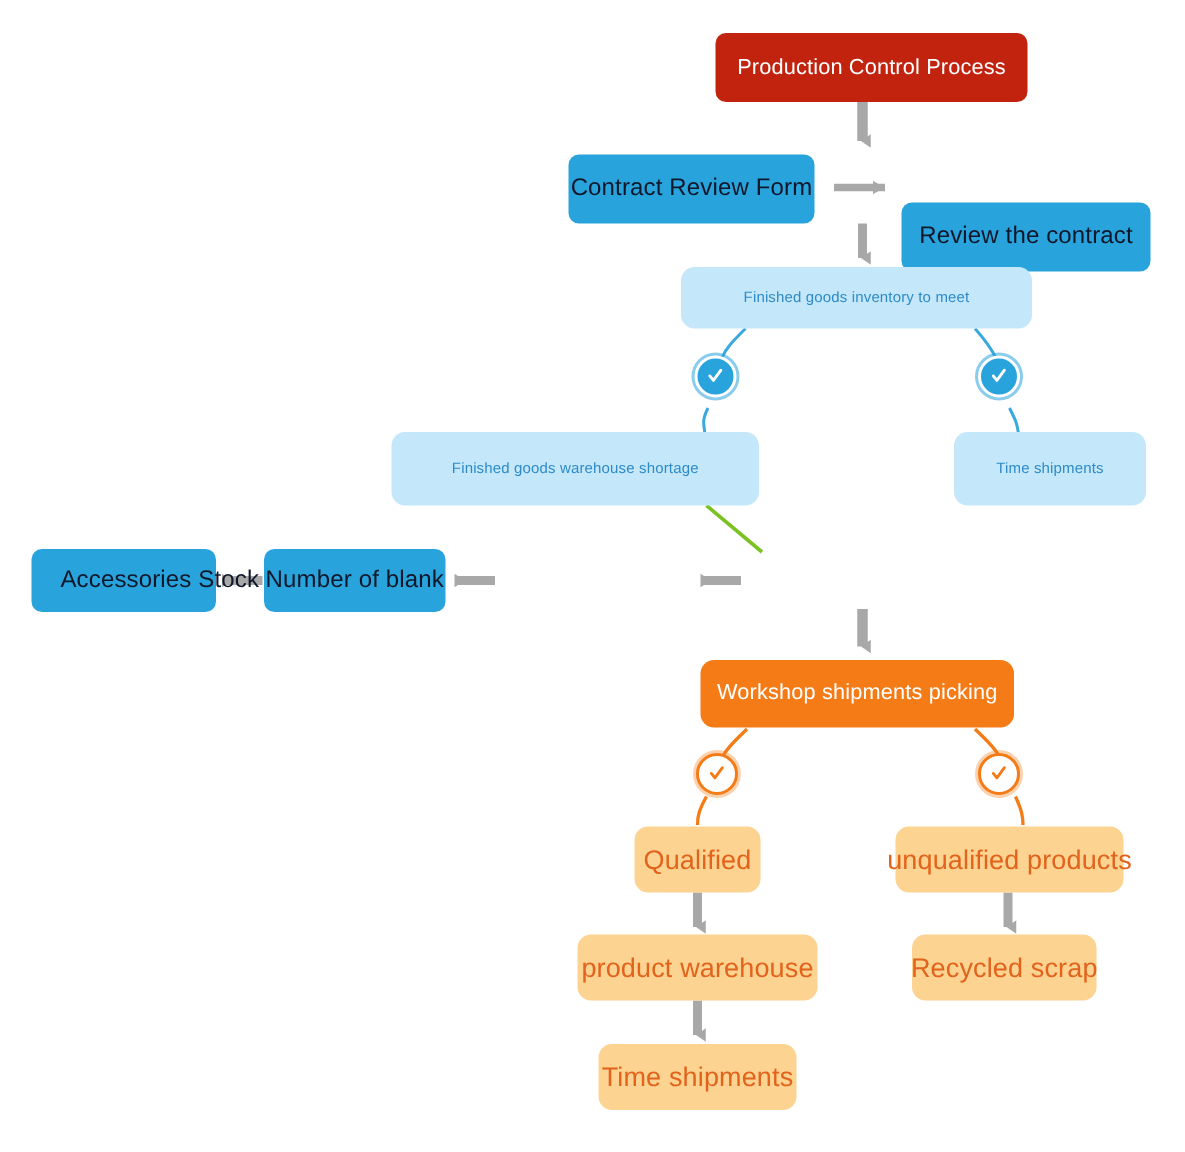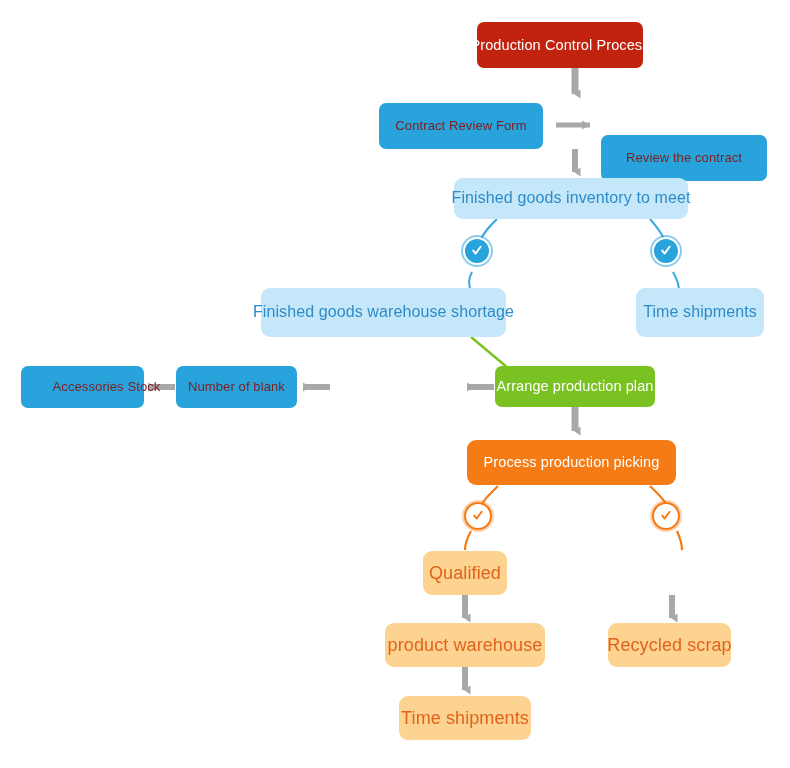--- a/index.html
+++ b/index.html
@@ -38,28 +38,28 @@
     line-height: 1.15;
   }
   .n-red {
     background: #C1230F;
     color: #ffffff;
     font-size: 14.5px;
     border-radius: 7px;
   }
   .n-blue {
     background: #29A3DC;
-    color: #7f1d1d;
-    font-size: 13px;
+    color: #0f172a;
+    font-size: 16px;
     border-radius: 7px;
   }
   .n-lightblue {
     background: #C4E8FA;
     color: #2E8BC8;
-    font-size: 16px;
+    font-size: 10px;
     border-radius: 9px;
   }
   .n-green {
     background: #79C222;
     color: #ffffff;
     font-size: 14.5px;
     border-radius: 7px;
   }
   .n-orange {
     background: #F47B16;
@@ -171,43 +171,43 @@
 
     <g>
       <line x1="672" y1="595" x2="672" y2="618" stroke="#A8A8A8" stroke-width="6" marker-end="url(#gray-arrow-down)"></line>
     </g>
 
     <g>
       <line x1="465" y1="667" x2="465" y2="690" stroke="#A8A8A8" stroke-width="6" marker-end="url(#gray-arrow-down)"></line>
     </g>
   </svg>
 
-  <div class="node n-red" style="left:477px; top:22px; width:166px; height:46px;">Production Control Process</div>
+  <div class="node n-red" style="left:477px; top:22px; width:208px; height:46px;">Production Control Process</div>
 
   <div class="node n-blue" style="left:379px; top:103px; width:164px; height:46px;">Contract Review Form</div>
 
   <div class="node n-blue" style="left:601px; top:103px; width:166px; height:46px;margin-top:32px;">Review the contract</div>
 
   <div class="node n-lightblue" style="left:454px; top:178px; width:234px; height:41px;">Finished goods inventory to meet</div>
 
   <div class="node n-lightblue" style="left:261px; top:288px; width:245px; height:49px;">Finished goods warehouse shortage</div>
 
   <div class="node n-lightblue" style="left:636px; top:288px; width:128px; height:49px;">Time shipments</div>
 
-  <div class="node n-green" style="left:495px; top:366px; width:160px; height:41px;">Arrange production plan</div>
 
 
   <div class="node n-blue" style="left:176px; top:366px; width:121px; height:42px;">Number of blank</div>
 
   <div class="node n-blue" style="left:21px; top:366px; width:123px; height:42px;padding-left:48px;">Accessories Stock</div>
 
-  <div class="node n-orange" style="left:467px; top:440px; width:209px; height:45px;">Process production picking</div>
+  <div class="node n-orange" style="left:467px; top:440px; width:209px; height:45px;">Workshop shipments picking</div>
 
   <div class="node n-tan" style="left:423px; top:551px; width:84px; height:44px;">Qualified</div>
 
+  <div class="node n-tan" style="left:597px; top:551px; width:152px; height:44px;">unqualified products</div>
 
   <div class="node n-tan" style="left:608px; top:623px; width:123px; height:44px;">Recycled scrap</div>
 
   <div class="node n-tan" style="left:385px; top:623px; width:160px; height:44px;">product warehouse</div>
 
   <div class="node n-tan" style="left:399px; top:696px; width:132px; height:44px;">Time shipments</div>
 
   <div class="badge badge-blue" style="left:463px; top:237px;">
     <svg width="16" height="16" viewBox="0 0 16 16">
       <path d="M4.2,7.6 L6.6,10.6 L11.6,3.8" stroke="#ffffff" stroke-width="1.9" fill="none" stroke-linecap="round" stroke-linejoin="round"></path>

